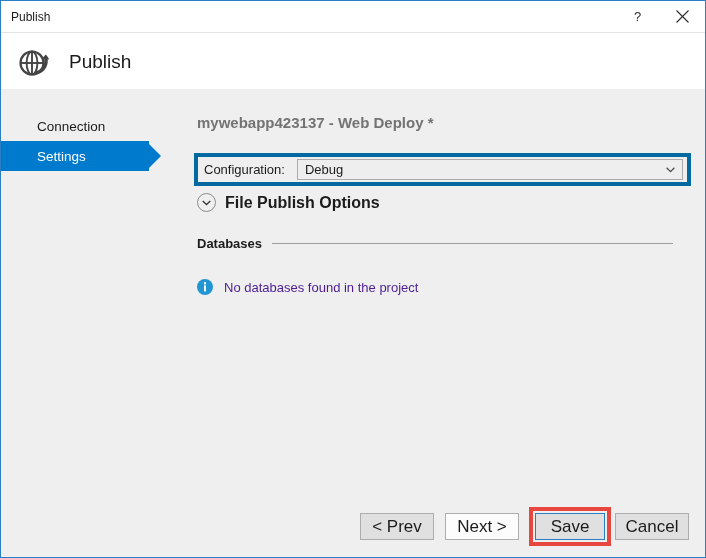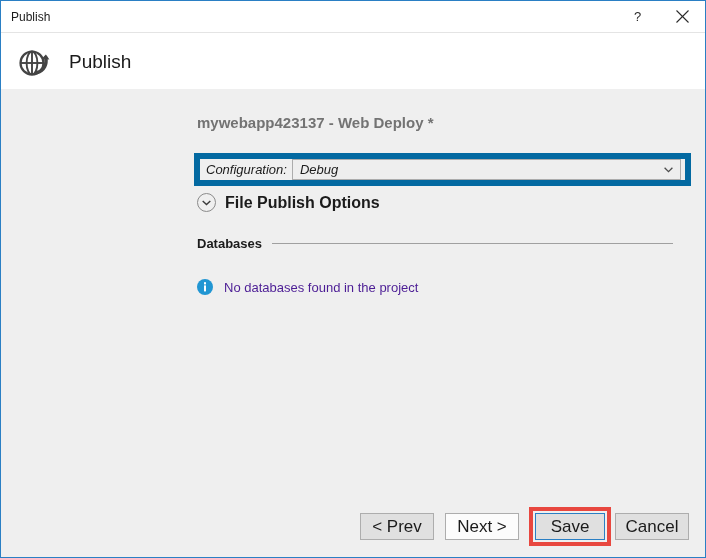--- a/index.html
+++ b/index.html
@@ -148,33 +148,32 @@
   }
 
   
   #config-annotation {
     position: absolute;
     left: -3px;
     top: 64px;
     width: 497px;
     height: 33px;
     box-sizing: border-box;
-    border: 6px solid #0369a1;
-    display: flex;
-    align-items: center;
-    font-style: italic;
+    border: 4px solid #0369a1;
+    display: flex;
+    align-items: center;
   }
   #config-label {
     margin-left: 6px;
     font-size: 13px;
     color: #1b1b1b;
     white-space: nowrap;
   }
   #config-select {
-    margin-left: 5px;
+    margin-left: 12px;
     margin-right: 4px;
     flex: 1;
     height: 21px;
     box-sizing: border-box;
     background: #eeeeee;
     border: 1px solid #acacac;
     display: flex;
     align-items: center;
     position: relative;
     cursor: default;
@@ -328,20 +327,29 @@
       <line x1="3.5" y1="18" x2="26.5" y2="18" stroke="#444444" stroke-width="1.9"></line>
       <line x1="15" y1="6.5" x2="15" y2="29.5" stroke="#444444" stroke-width="1.9"></line>
       <path d="M20 27.5 C27.5 25.5 30 19 28.8 12.5" fill="none" stroke="#444444" stroke-width="3.4" stroke-linecap="round"></path>
       <path d="M24.6 13.8 L28.9 9.6 L32.4 14.6 Z" fill="#444444"></path>
     </svg>
     <h1 id="header-title">Publish</h1>
   </div>
 
   <div id="body-area">
 
+    <nav id="sidebar">
+      <div class="nav-item">
+        <span>Connection</span>
+      </div>
+      <div class="nav-item selected">
+        <span>Settings</span>
+        <span class="nav-arrow"></span>
+      </div>
+    </nav>
 
     <section id="main">
 
       <h2 id="project-heading">mywebapp423137 - Web Deploy *</h2>
 
       <div id="config-annotation">
         <span id="config-label">Configuration:</span>
         <div id="config-select">
           <span id="config-value">Debug</span>
           <svg id="config-chevron" width="9" height="6" viewBox="0 0 9 6">

